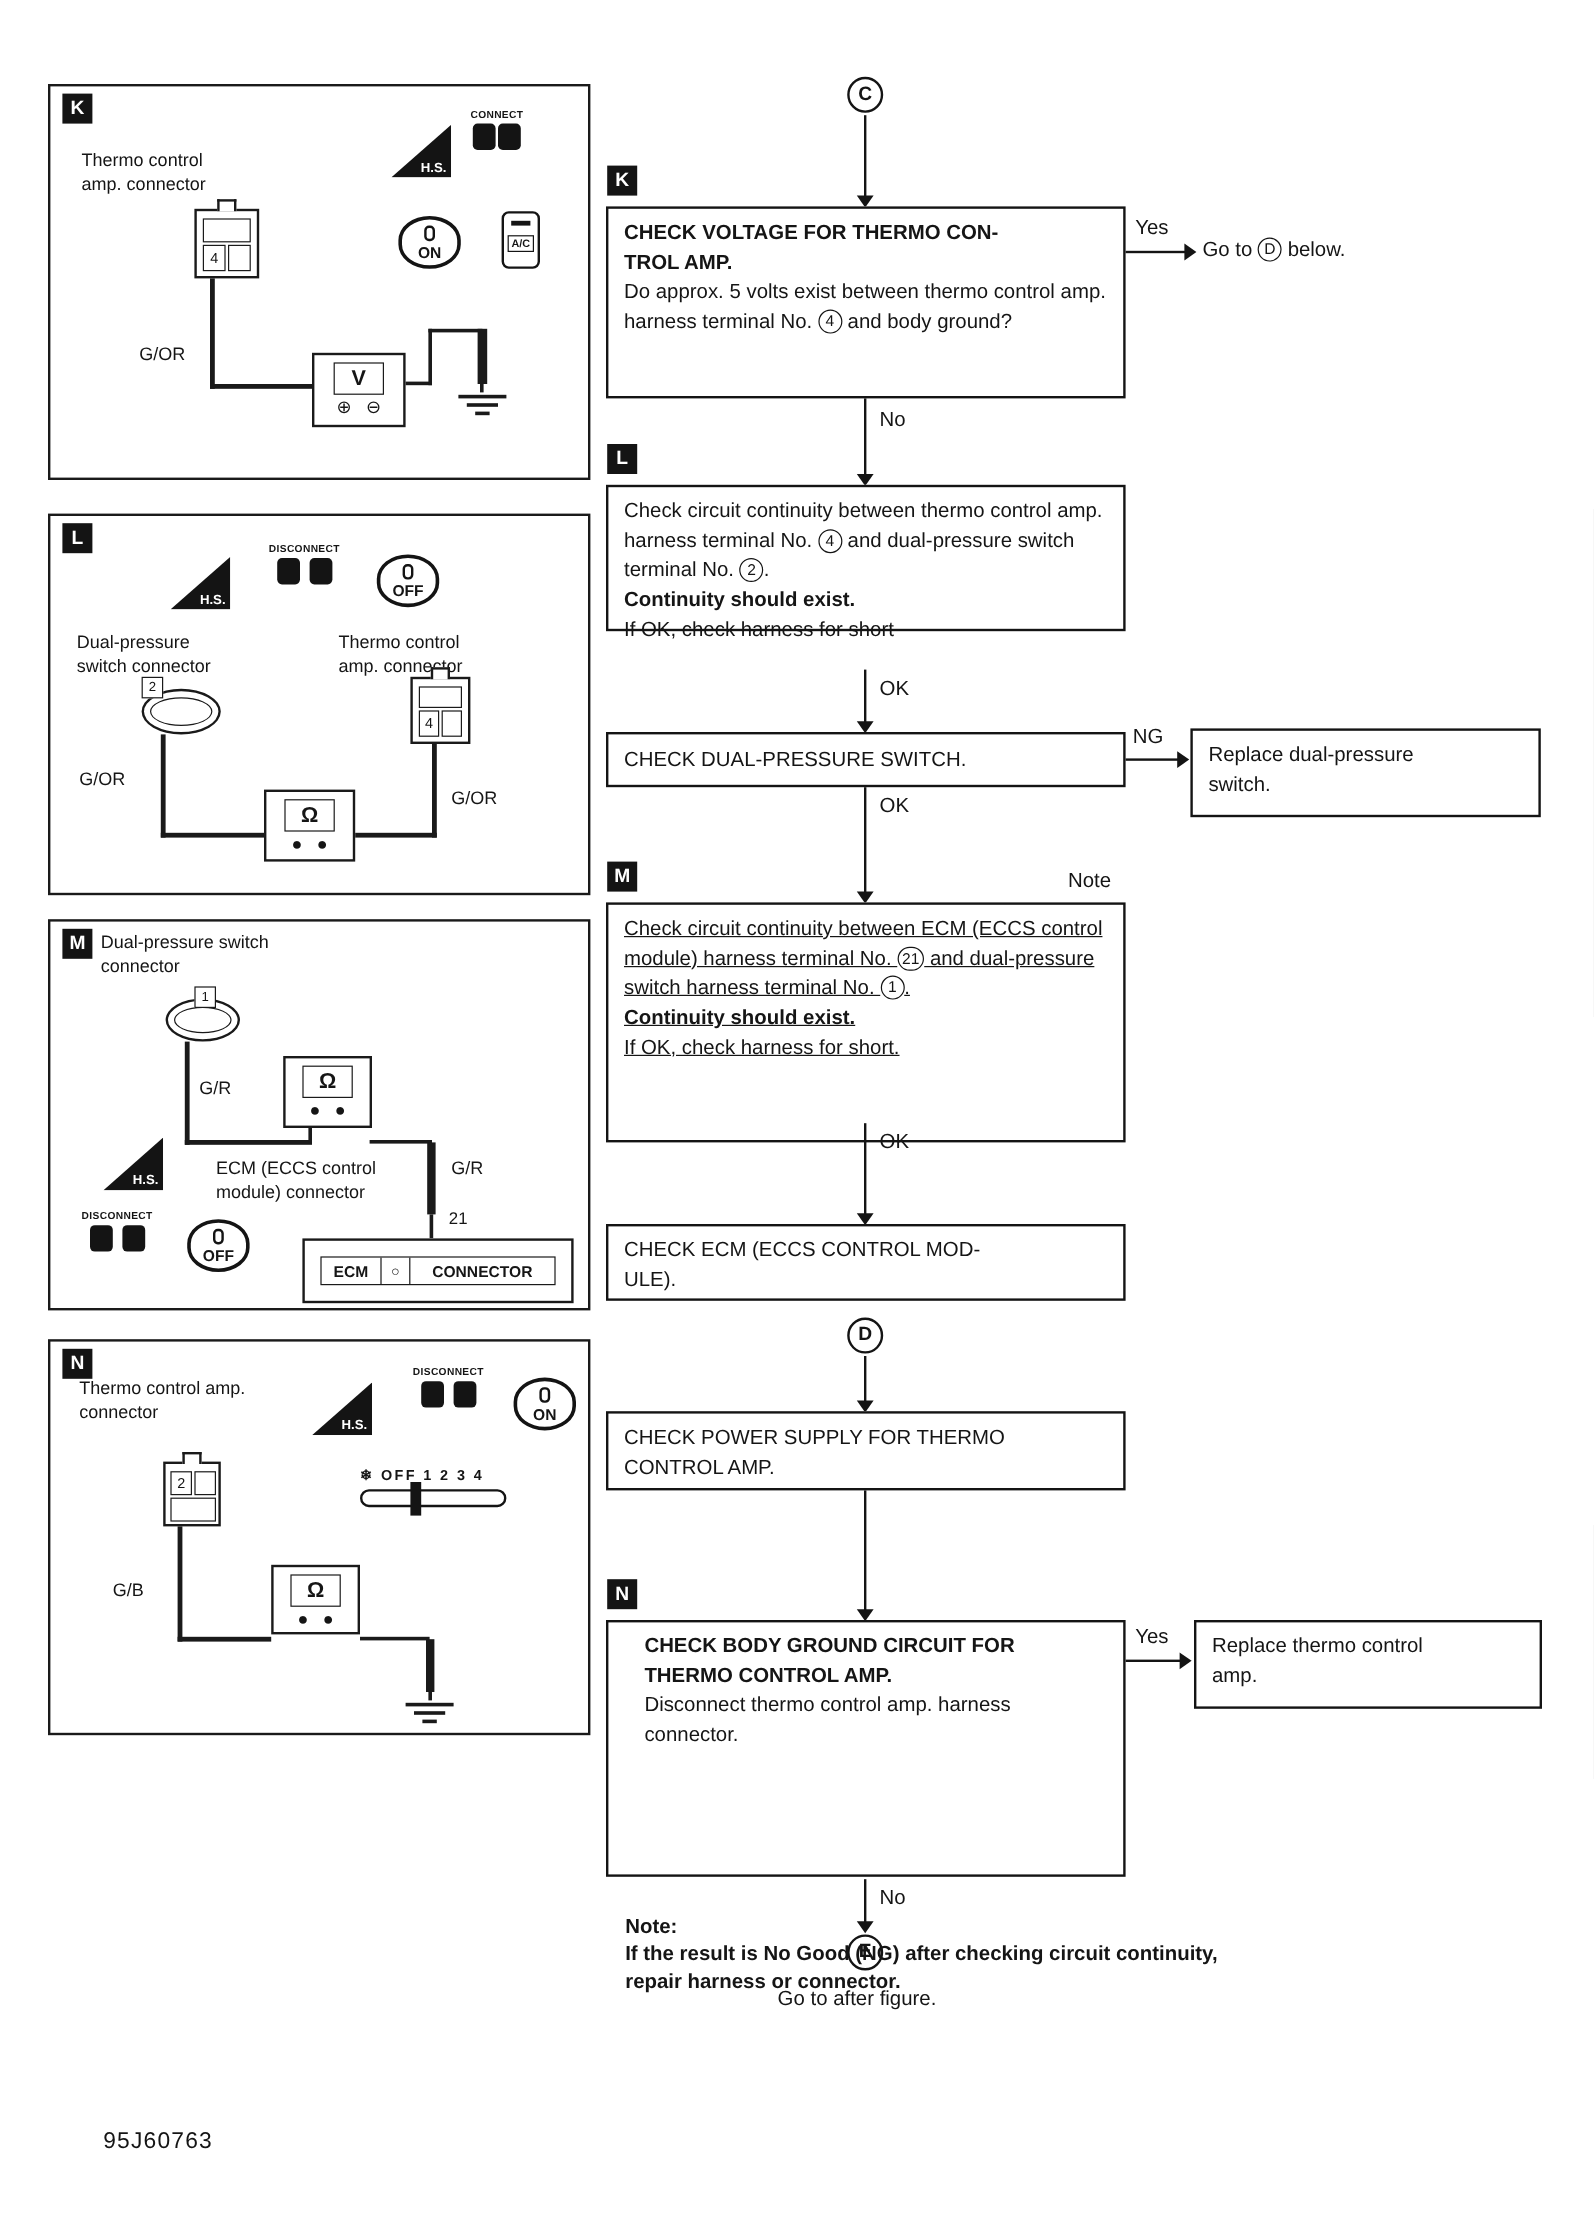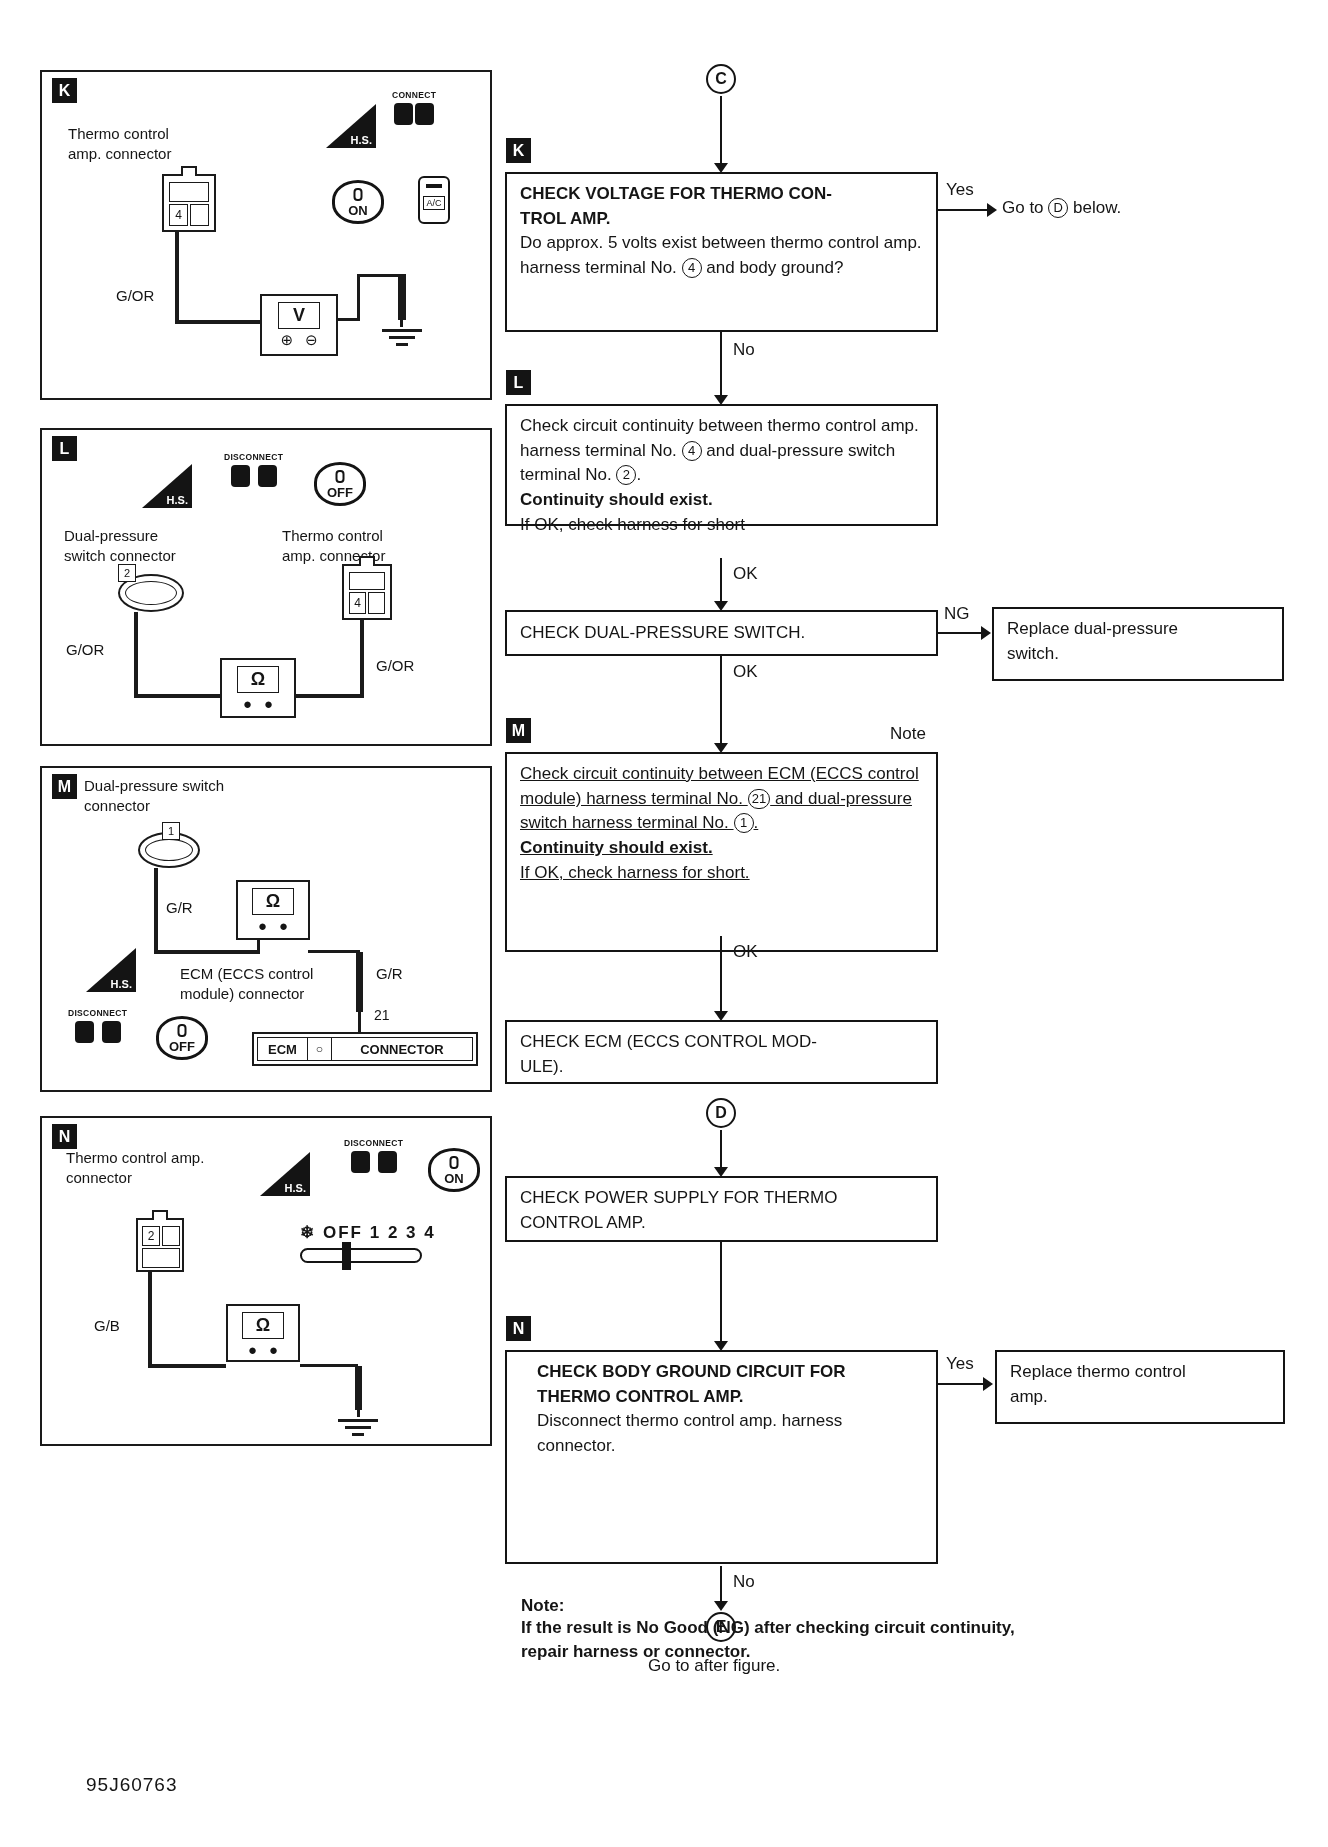--- a/index.html
+++ b/index.html
@@ -73,34 +73,34 @@
   .plug.split { gap:8px; }
   .plug i { width:19px; height:22px; background:#141414; border-radius:4px; display:block; }
   .icon-key { position:absolute; width:52px; height:44px; border:3px solid #141414; border-radius:50%/46%;
               background:#fff; display:flex; align-items:flex-end; justify-content:center; padding-bottom:3px; }
   .key-slot { position:absolute; top:5px; left:50%; transform:translateX(-50%); width:9px; height:13px;
               border:2.5px solid #141414; border-radius:4px; }
   .key-label { font-size:13px; font-weight:bold; }
   .icon-ac { position:absolute; width:32px; height:48px; border:2px solid #141414; border-radius:6px;
              background:#fff; display:flex; flex-direction:column; align-items:center; }
   .ac-bar { width:16px; height:4px; background:#141414; margin-top:6px; }
-  .ac-label { margin-top:8px; font-size:9px; font-weight:normal; border:1.5px solid #141414; padding:1px 2px; }
-
-  
-  .ecm-strip { position:absolute; border:2px solid #1a1a1a; padding:3px; background:#fff; }
+  .ac-label { margin-top:8px; font-size:9px; font-weight:bold; border:1.5px solid #141414; padding:1px 2px; }
+
+  
+  .ecm-strip { position:absolute; border:2px solid #1a1a1a; padding:13px; background:#fff; }
   .ecm-inner { border:1.5px solid #1a1a1a; display:flex; align-items:stretch; height:24px;
                font-size:13px; font-weight:bold; }
   .ecm-seg { display:flex; align-items:center; justify-content:center; padding:0 10px; }
   .ecm-seg.grow { flex:1; border-left:1.5px solid #1a1a1a; }
   .ecm-circle-box { width:24px; border-left:1.5px solid #1a1a1a; display:flex; align-items:center;
                     justify-content:center; font-size:12px; }
   .ecm-circle-box i { font-style:normal; }
 
   
-  .fan-labels { font-size:17px; font-weight:bold; letter-spacing:2px; white-space:nowrap; }
+  .fan-labels { font-size:12px; font-weight:bold; letter-spacing:2px; white-space:nowrap; }
   .fan-slider { margin-top:5px; width:122px; height:15px; border:2px solid #141414; border-radius:8px;
                 position:relative; background:#fff; }
   .fan-knob { position:absolute; left:40px; top:-8px; width:9px; height:28px; background:#141414; }
 
   .doc-code { position:absolute; font-size:19px; letter-spacing:1px; }
   .note-txt { font-weight:bold; }
 </style>
 </head>
 <body>
 

